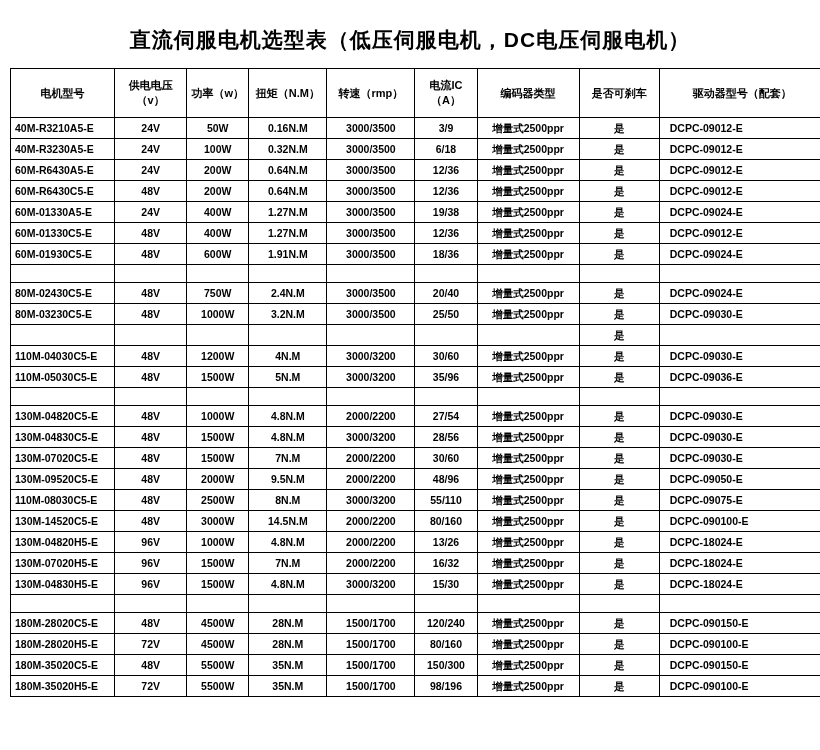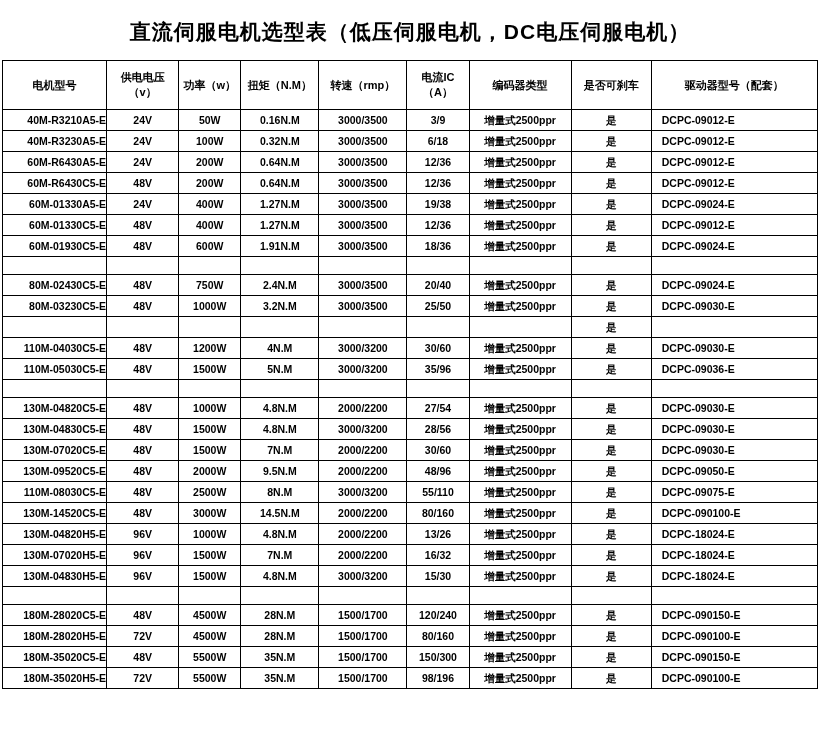--- a/index.html
+++ b/index.html
@@ -12,21 +12,21 @@
     height: 750px;
     font-family: "Liberation Sans", "DejaVu Sans", sans-serif;
     color: #000000;
     overflow: hidden;
   }
   #page {
     width: 820px;
     height: 750px;
     position: relative;
     box-sizing: border-box;
-    padding: 0;
+    padding: 8px;
   }
   #title {
     text-align: center;
     font-size: 21px;
     font-weight: bold;
     letter-spacing: 1px;
     padding: 18px 0 14px 0;
     white-space: nowrap;
   }
   table {
@@ -49,21 +49,21 @@
   thead th {
     font-weight: bold;
     font-size: 11px;
     height: 48px;
     line-height: 15px;
     white-space: normal;
     padding: 0 2px;
   }
   td.model {
     font-weight: bold;
-    text-align: right;
+    text-align: left;
     padding-left: 4px;
     margin-top: 36px;
   }
   td.driver {
     font-weight: bold;
     text-align: left;
     padding-left: 10px;
   }
   td.bold {
     font-weight: bold;

